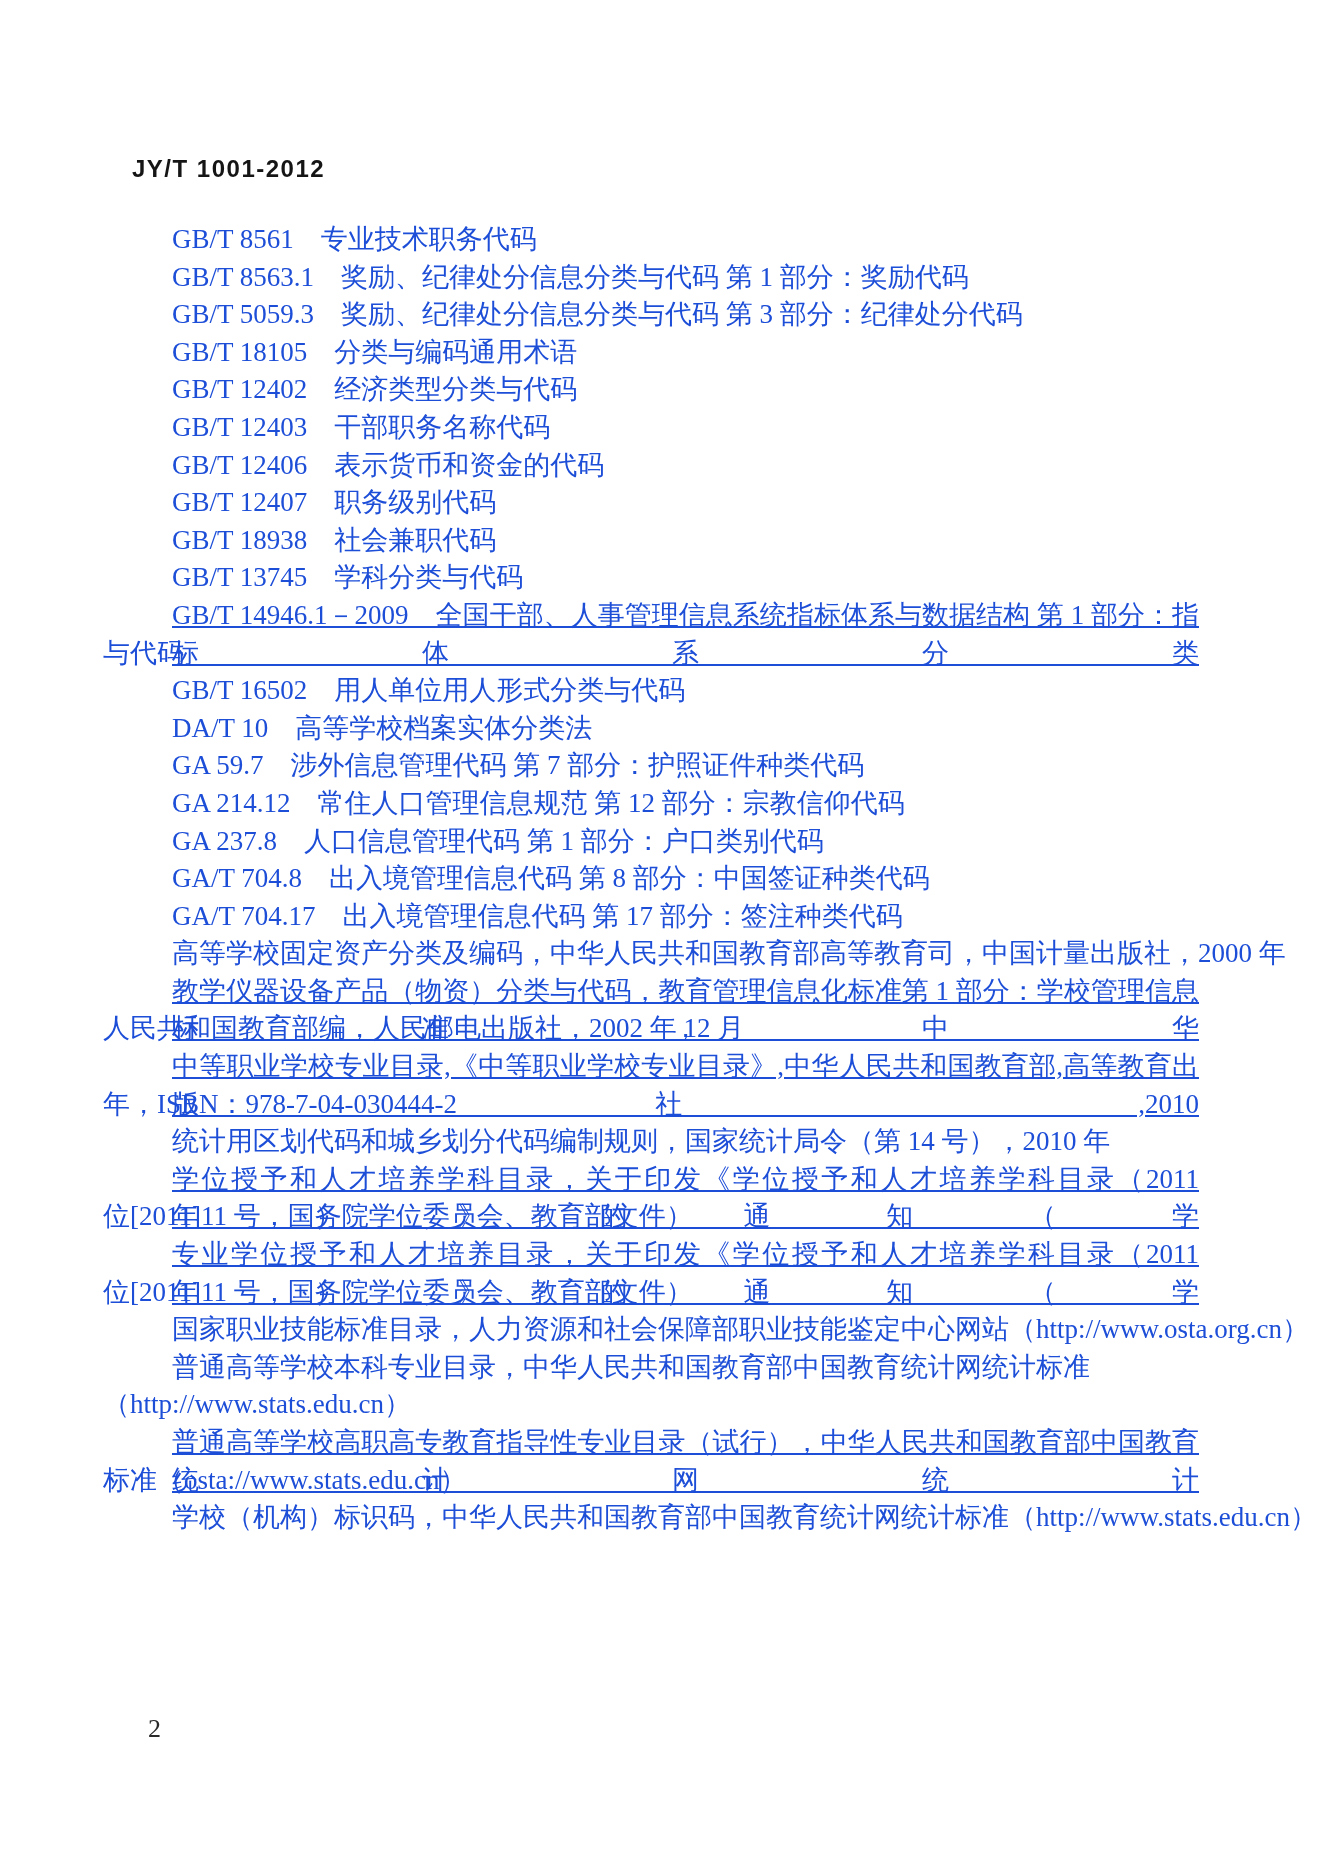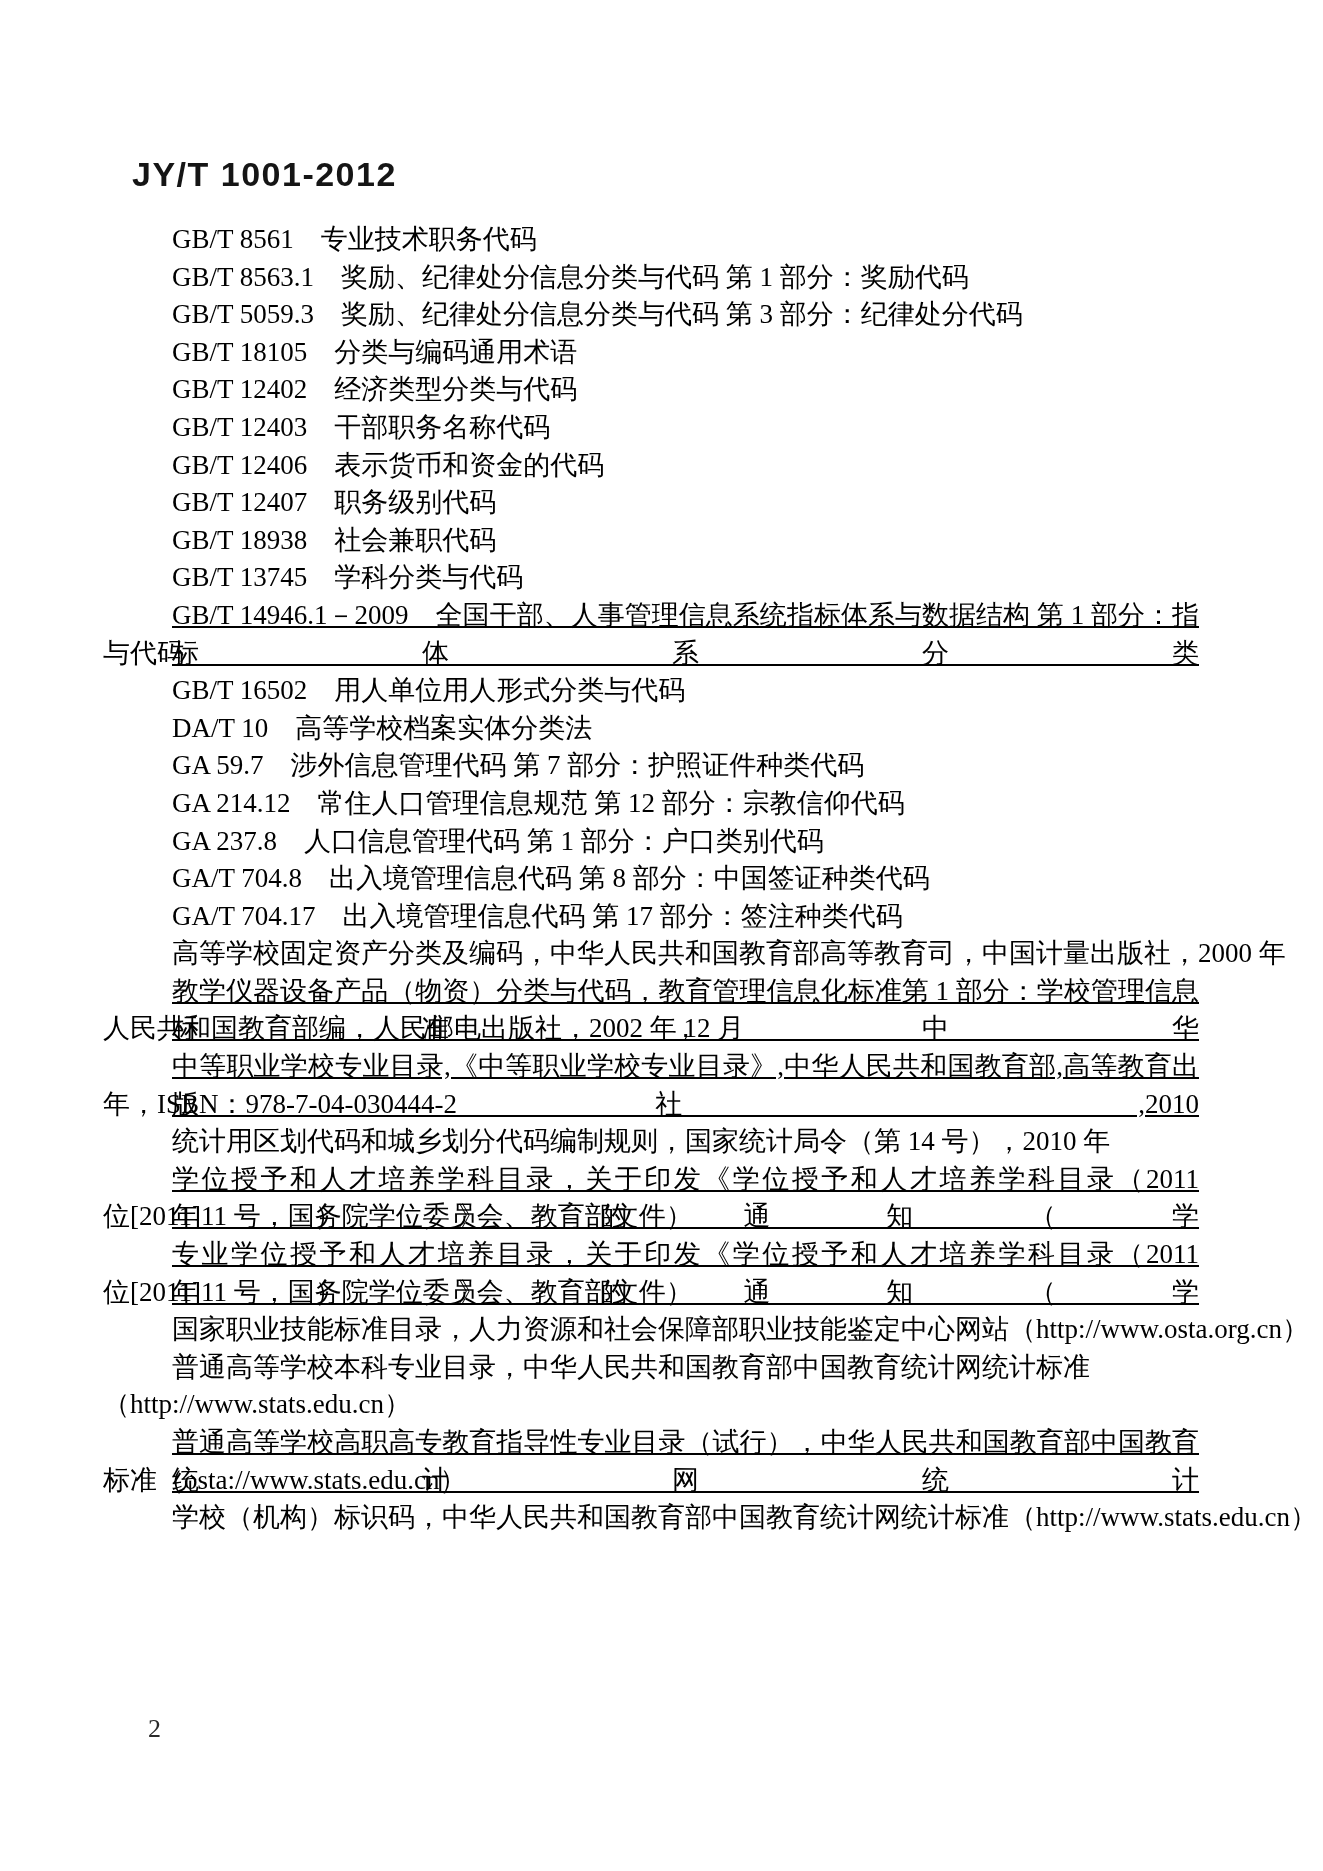--- a/index.html
+++ b/index.html
@@ -9,34 +9,34 @@
     height:1871px;
     background:#ffffff;
     overflow:hidden;
     color:#1c1c1c;
   }
   .doc-header{
     position:absolute;
     left:132px;
     top:155px;
     font-family:"Liberation Sans", sans-serif;
-    font-size:34px;
+    font-size:24px;
     font-weight:600;
     letter-spacing:1.5px;
     color:#151515;
     white-space:nowrap;
   }
   .refs{
     position:absolute;
     left:103px;
     top:221px;
     width:1096px;
     font-family:"Liberation Serif","DejaVu Serif", serif;
     font-size:27px;
-    color:#000000;
+    color:#1d4ed8;
   }
   .line{
     height:37.6px;
     line-height:37.6px;
     white-space:nowrap;
     overflow:visible;
   }
   .line.indent{ padding-left:69px; }
   .line.justify{
     white-space:normal;

